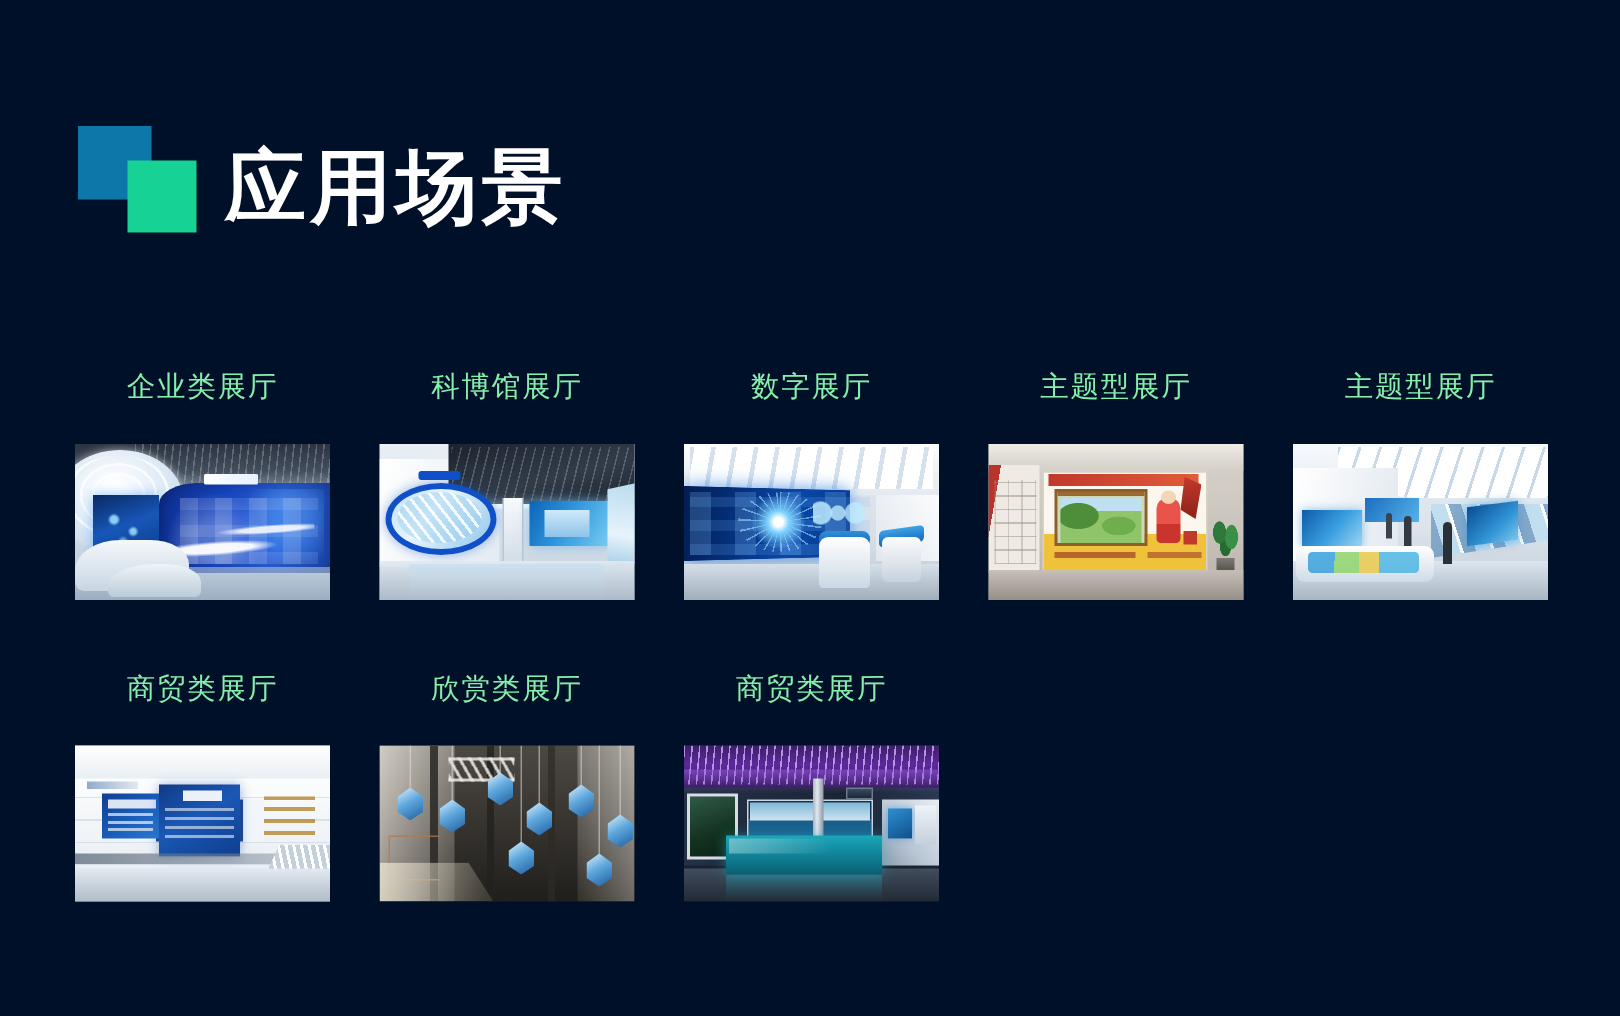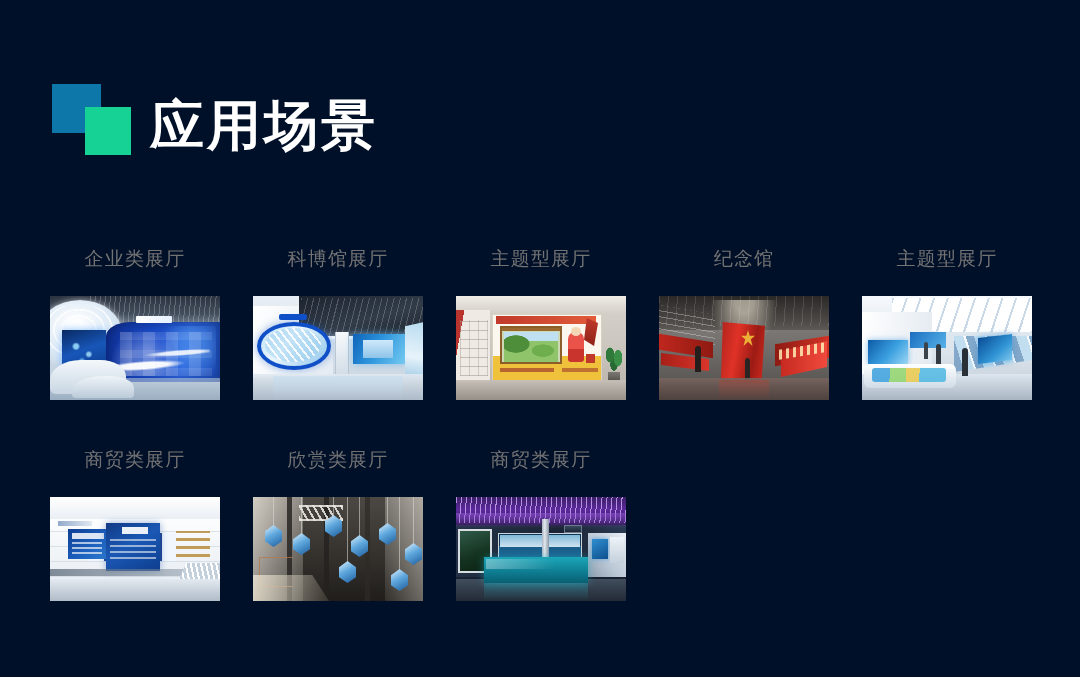--- a/index.html
+++ b/index.html
@@ -74,21 +74,21 @@
 
   .scene-cell {
     display: flex;
     flex-direction: column;
     align-items: center;
   }
 
   .scene-label {
     font-size: 19px;
     line-height: 26px;
-    color: #737373;
+    color: #86efac;
     letter-spacing: 1.2px;
     margin-bottom: 24px;
     white-space: nowrap;
     font-family: "Liberation Sans", "DejaVu Sans", sans-serif;
   }
 
   .scene-thumb {
     width: 170px;
     height: 104px;
     position: relative;
@@ -814,20 +814,38 @@
       <div class="layer door"></div>
       <div class="layer screen-big"></div>
         <div class="layer screen-sub"></div>
       <div class="layer panel-right"></div>
       <div class="layer floorline"></div>
         <div class="layer reflect"></div>
     </div>
   </div>
 
 
+  <div class="scene-cell">
+    <div class="scene-label">数字展厅</div>
+    <div class="scene-thumb s4">
+      <div class="layer wall-right"></div>
+      <div class="layer ceil-white"></div>
+        <div class="layer ceil-bars"></div>
+      <div class="layer led"></div>
+        <div class="layer led-boxes"></div>
+      <div class="layer led-rays"></div>
+        <div class="layer led-burst"></div>
+      <div class="layer led-icons"></div>
+      <div class="layer floorline"></div>
+      <div class="layer kiosk2-top"></div>
+        <div class="layer kiosk2"></div>
+      <div class="layer kiosk1-top"></div>
+        <div class="layer kiosk1"></div>
+    </div>
+  </div>
 
   <div class="scene-cell">
     <div class="scene-label">主题型展厅</div>
     <div class="scene-thumb s5">
       <div class="layer ceil-g"></div>
       <div class="layer left-panels"></div>
         <div class="layer left-rows"></div>
       <div class="layer mural"></div>
         <div class="layer mural-top"></div>
       <div class="layer mural-frame"></div>
@@ -837,40 +855,20 @@
       <div class="layer mural-calli"></div>
         <div class="layer mural-seal"></div>
       <div class="layer mural-text1"></div>
         <div class="layer mural-text2"></div>
       <div class="layer plant"></div>
         <div class="layer plant-pot"></div>
       <div class="layer floorline"></div>
     </div>
   </div>
 
-  <div class="scene-cell">
-    <div class="scene-label">纪念馆</div>
-    <div class="scene-thumb s6">
-      <div class="layer ceil-dark"></div>
-        <div class="layer ceil-beams"></div>
-      <div class="layer wall-left-txt"></div>
-      <div class="layer banner-l1"></div>
-        <div class="layer banner-l2"></div>
-      <div class="layer banner-r1"></div>
-        <div class="layer banner-r2"></div>
-      <div class="layer banner-txt"></div>
-      <div class="layer spot"></div>
-      <div class="layer flag"></div>
-        <div class="layer flag-emblem"></div>
-      <div class="layer fig1"></div>
-        <div class="layer fig2"></div>
-      <div class="layer floorline"></div>
-        <div class="layer floor-reflect"></div>
-    </div>
-  </div>
 
   <div class="scene-cell">
     <div class="scene-label">主题型展厅</div>
     <div class="scene-thumb s7">
       <div class="layer windows"></div>
         <div class="layer win-frame"></div>
       <div class="layer ceil"></div>
         <div class="layer ceil-curve"></div>
       <div class="layer wall-left"></div>
       <div class="layer scr-l"></div>

